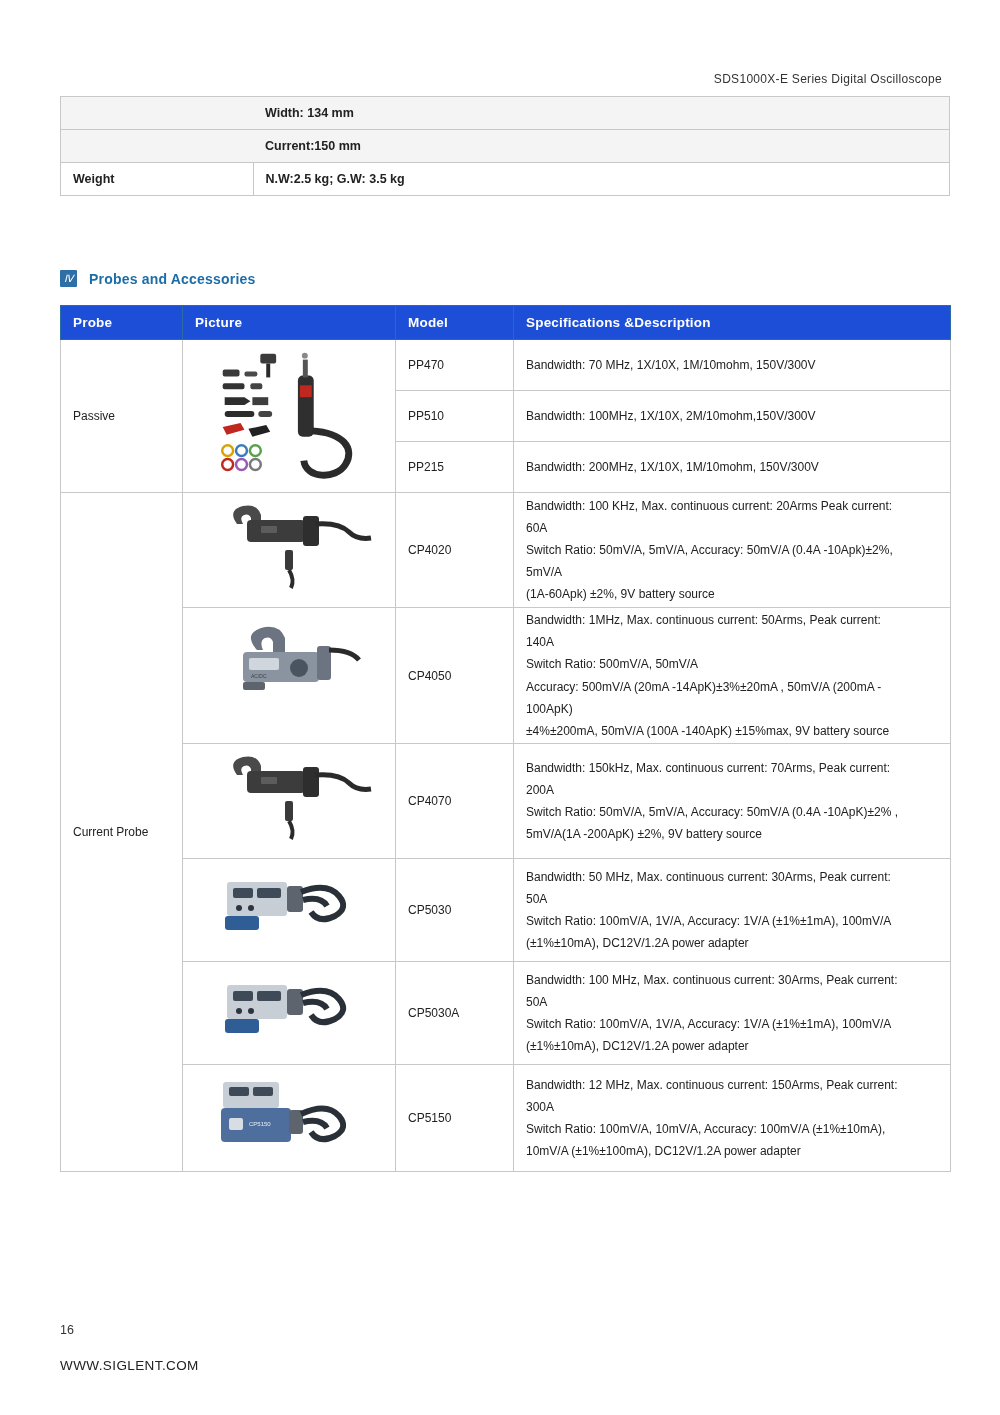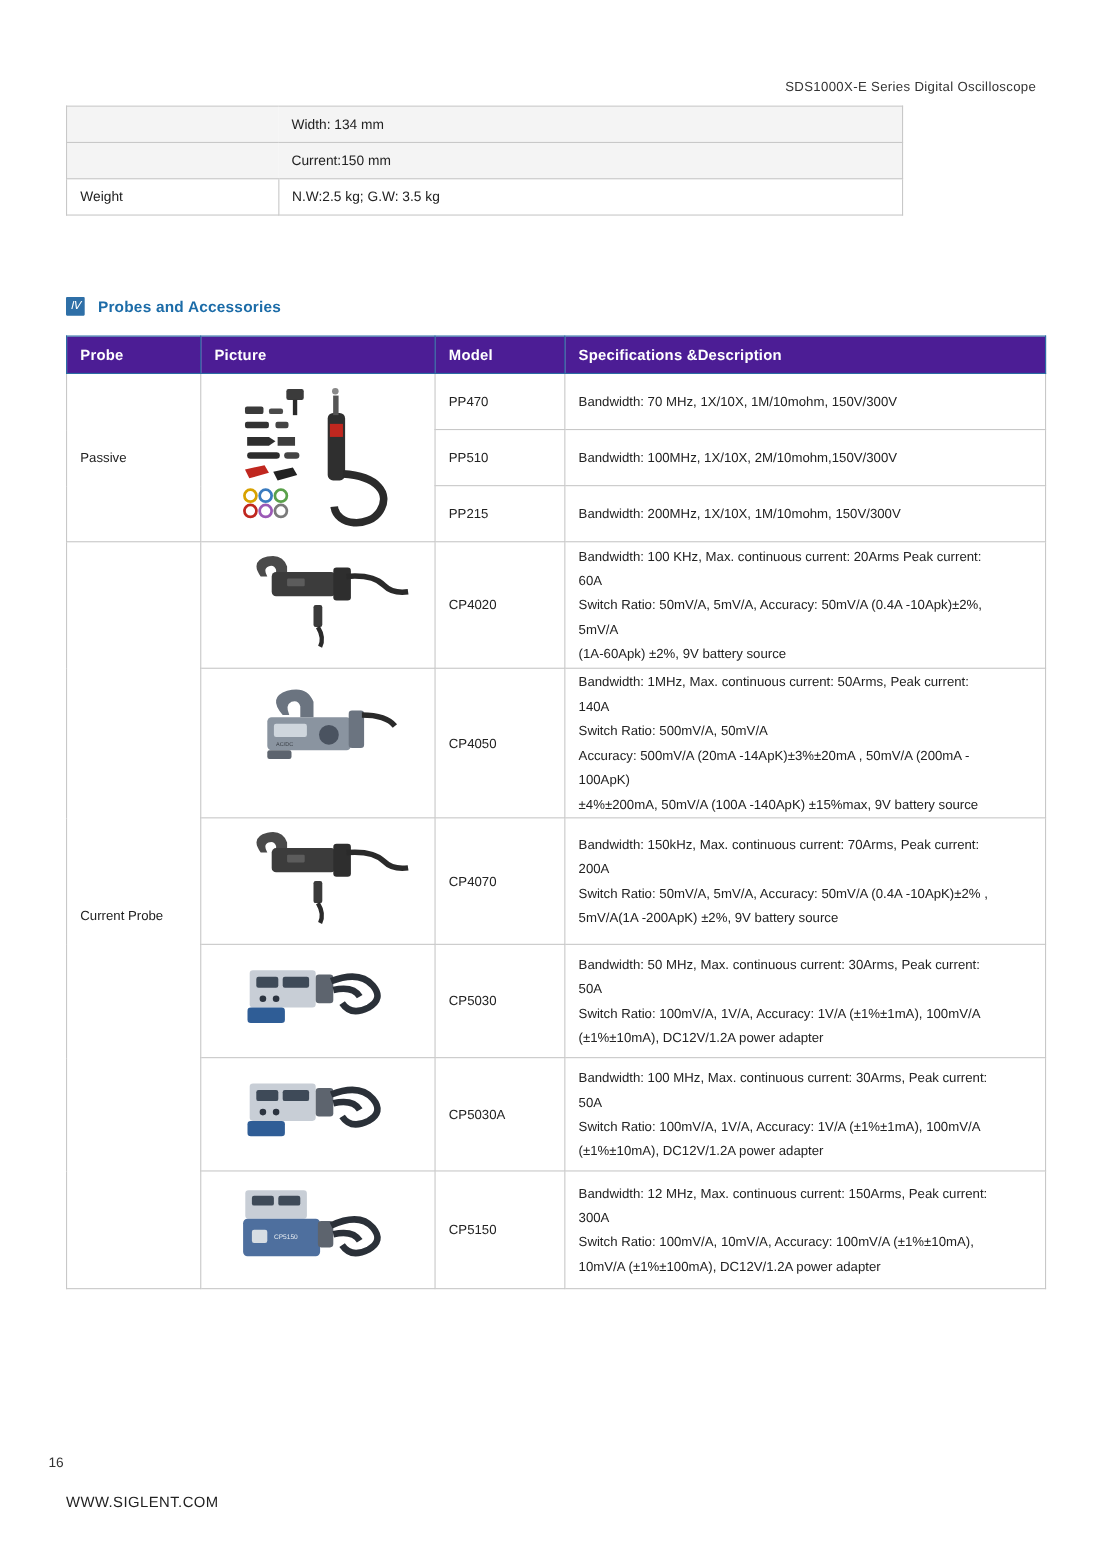--- a/index.html
+++ b/index.html
@@ -31,22 +31,23 @@
   .content {
     position: absolute;
     left: 60px;
     top: 96px;
     width: 890px;
   }
 
   
   table.spec-top {
     border-collapse: collapse;
-    width: 761px;
+    width: 890px;
     table-layout: fixed;
+    font-weight: bold;
   }
   table.spec-top td {
     border: 1px solid #c8c8c8;
     font-size: 12.5px;
     color: #222;
     padding: 9px 12px;
     vertical-align: middle;
     background: #f4f4f4;
   }
   table.spec-top td.col1 { width: 168px; }
@@ -82,21 +83,21 @@
     letter-spacing: 0.2px;
   }
 
   
   table.probe {
     border-collapse: collapse;
     width: 890px;
     table-layout: fixed;
   }
   table.probe th {
-    background: #4c1d95;
+    background: #1d4ed8;
     color: #ffffff;
     font-size: 13.5px;
     font-weight: bold;
     text-align: left;
     padding: 9px 12px;
     border: 1px solid #2b6ca3;
     letter-spacing: 0.2px;
   }
   table.probe td {
     border: 1px solid #c8c8c8;
@@ -117,21 +118,21 @@
   td.spec-cell div { white-space: normal; }
   td.model-cell { font-size: 12px; }
   td.probe-cell { font-size: 12px; }
   td.pic-cell { padding: 6px; text-align: center; }
 
   .pic-wrap { display: flex; align-items: center; justify-content: center; }
 
   
   .page-num {
     position: absolute;
-    left: 44px;
+    left: 60px;
     bottom: 78px;
     font-size: 12.5px;
     color: #333;
   }
   .footer-url {
     position: absolute;
     left: 60px;
     bottom: 42px;
     font-size: 13.5px;
     color: #222;

